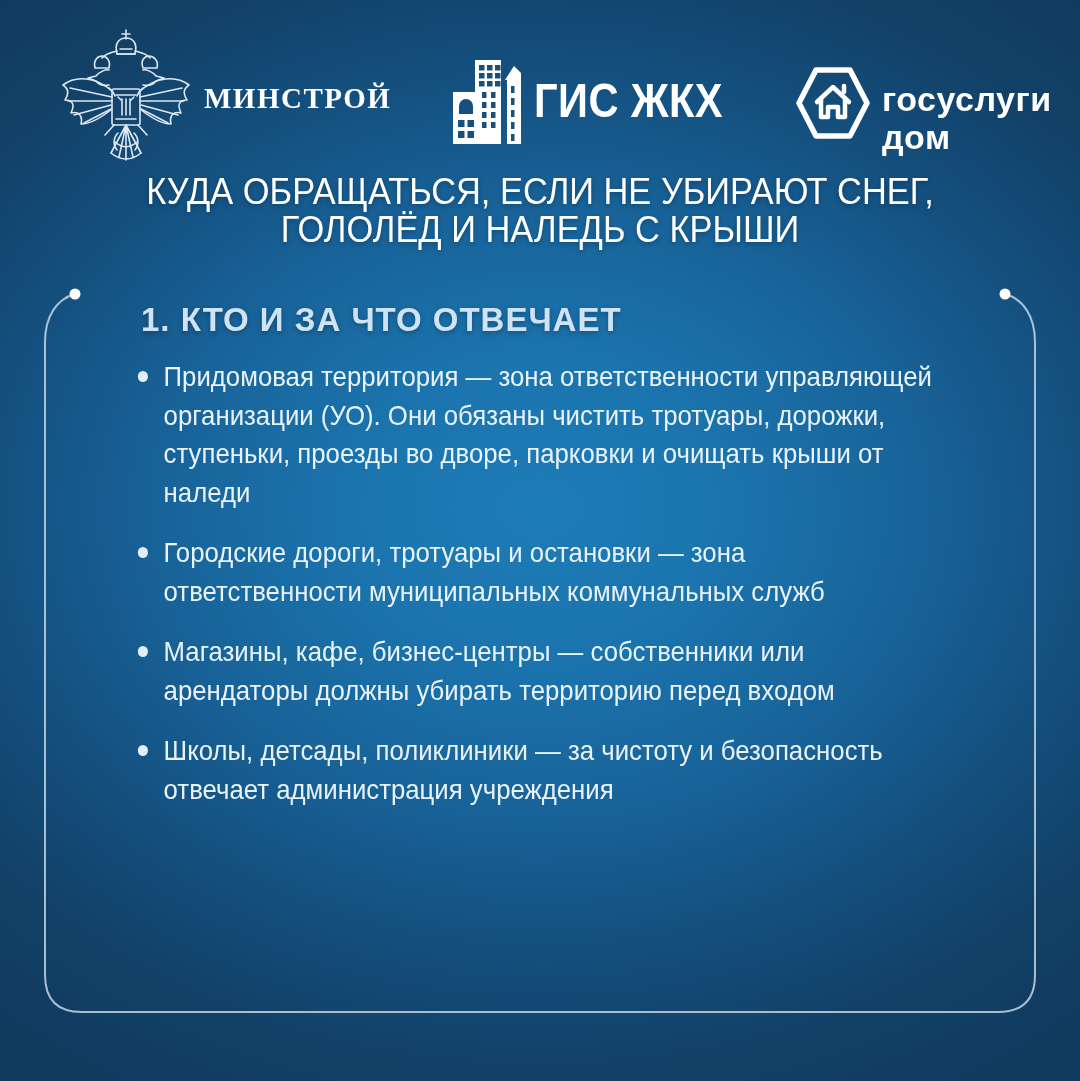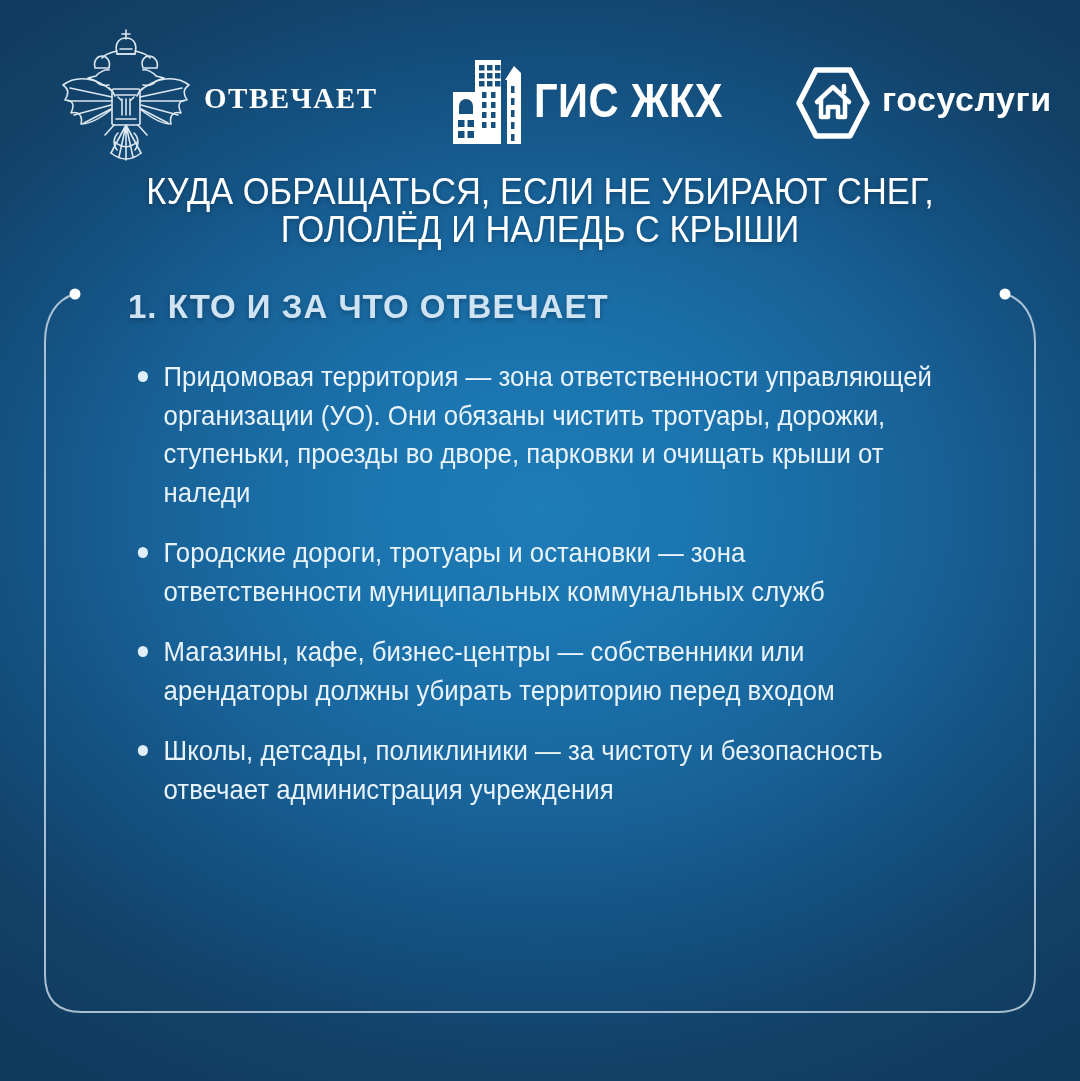--- a/index.html
+++ b/index.html
@@ -90,21 +90,21 @@
       <path d="M56,70 L14,61 M56,74 L12,74 M55,78 L18,88 M55,82 L28,96"></path>
       <path d="M84,64 C100,50 120,48 133,58 C127,62 127,67 131,73 C123,73 121,78 125,86 C117,84 113,89 115,97 C105,97 94,90 84,82"></path>
       <path d="M84,70 L126,61 M84,74 L128,74 M85,78 L122,88 M85,82 L112,96"></path>
       <path d="M58,98 l-9,10 M82,98 l9,10"></path>
       <path d="M70,98 L55,126 M70,98 L63,130 M70,98 L70,133 M70,98 L77,130 M70,98 L85,126"></path>
       <path d="M55,126 C65,134 75,134 85,126 M59,115 C66,121 74,121 81,115"></path>
       <path d="M62,106 C57,111 57,118 61,123 M78,106 C83,111 83,118 79,123"></path>
     </g>
   </svg>
   <div class="abs minstroy-text">
-    <div>ОТВЕЧАЕТ</div>
+    <div>МИНСТРОЙ</div>
   </div>
 
   <svg class="abs gis-icon" viewBox="0 0 84 92" xmlns="http://www.w3.org/2000/svg">
     <g>
       <rect x="24" y="4" width="26" height="84" fill="#ffffff"></rect>
       <g fill="#16507e">
         <rect x="28" y="9" width="5.5" height="5.5"></rect>
           <rect x="36" y="9" width="5.5" height="5.5"></rect>
           <rect x="44" y="9" width="5.5" height="5.5"></rect>
         <rect x="28" y="17" width="5.5" height="5.5"></rect>
@@ -146,34 +146,35 @@
   <svg class="abs gosdom-icon" viewBox="0 0 84 90" xmlns="http://www.w3.org/2000/svg">
     <g fill="none" stroke="#ffffff" stroke-linejoin="round" stroke-linecap="round">
       <path stroke-width="5.5" d="M25,12 L59,12 L76,45 L59,78 L25,78 L8,45 Z"></path>
       <path stroke-width="4.5" d="M26,44 L42,29 L58,44"></path>
       <path stroke-width="4.5" d="M53,34 V28"></path>
       <path stroke-width="4.5" d="M30,41 V59 H37 V49 H47 V59 H54 V41"></path>
     </g>
   </svg>
   <div class="abs gosdom-text">
     <div>госуслуги</div>
+    <div>дом</div>
   </div>
 
   <h1 class="abs title" style="margin:0;font-weight:400;">
     <div>КУДА ОБРАЩАТЬСЯ, ЕСЛИ НЕ УБИРАЮТ СНЕГ,</div>
     <div>ГОЛОЛЁД И НАЛЕДЬ С КРЫШИ</div>
   </h1>
 
   <svg class="abs card-border" viewBox="0 0 1080 1081" xmlns="http://www.w3.org/2000/svg">
     <path d="M75,294 C57,299 45,316 45,342 L45,975 Q45,1012 82,1012 L998,1012 Q1035,1012 1035,975 L1035,342 C1035,316 1023,299 1005,294" fill="none" stroke="#c3d5e2" stroke-width="2" opacity="0.85"></path>
     <circle cx="75" cy="294" r="5.5" fill="#ffffff"></circle>
     <circle cx="1005" cy="294" r="5.5" fill="#ffffff"></circle>
   </svg>
 
-  <h2 class="abs card-heading" style="margin:0;">1. КТО И ЗА ЧТО ОТВЕЧАЕТ</h2>
+  <h2 class="abs card-heading" style="margin:13px;">1. КТО И ЗА ЧТО ОТВЕЧАЕТ</h2>
 
   <ul class="abs bullets">
     <li>
       <span class="dot"></span>
       <span>Придомовая территория — зона ответственности управляющей организации (УО). Они обязаны чистить тротуары, дорожки, ступеньки, проезды во дворе, парковки и очищать крыши от наледи</span>
     </li>
     <li>
       <span class="dot"></span>
       <span>Городские дороги, тротуары и остановки — зона ответственности муниципальных коммунальных служб</span>
     </li>

